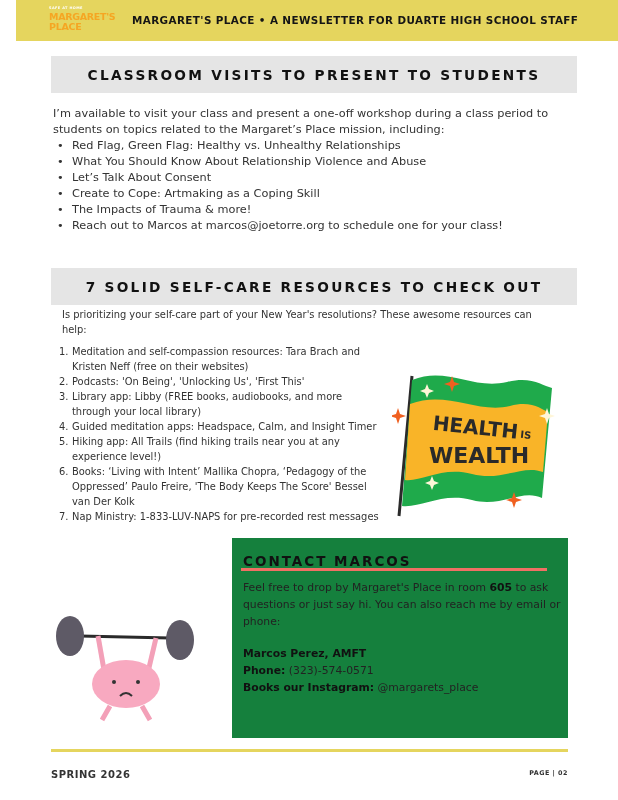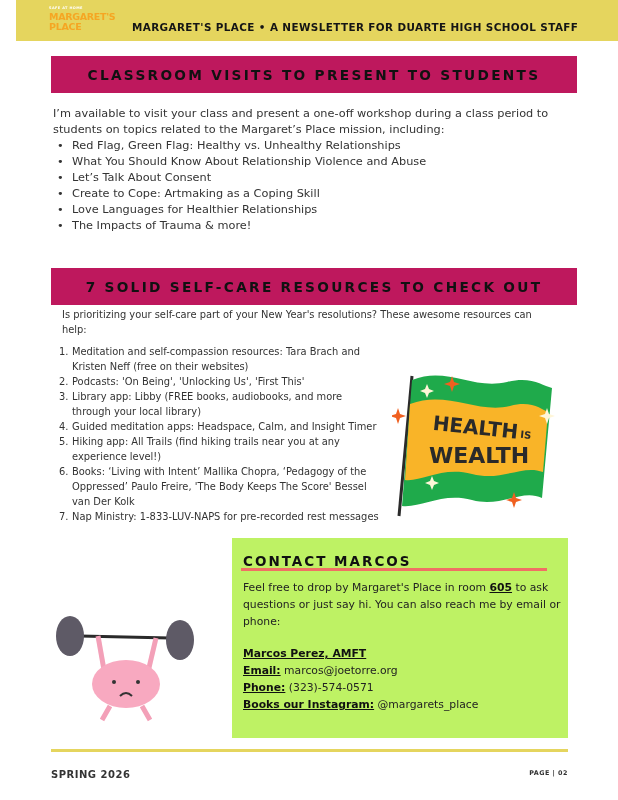--- a/index.html
+++ b/index.html
@@ -2,39 +2,39 @@
 <html><head>
 <meta charset="utf-8">
 <style>
   * { margin:0; padding:0; box-sizing:border-box; }
   html, body { width:618px; height:800px; background:#ffffff; overflow:hidden; }
   body { font-family:"DejaVu Sans", sans-serif; color:#222; position:relative; }
   .header { position:absolute; left:16px; top:0; width:608px; height:41px; background:#e5d55e; }
   .logo { position:absolute; left:33px; top:7px; line-height:1; }
   .logo .tag { font-size:3.5px; color:#fff; font-weight:bold; letter-spacing:0.4px; display:block; margin-bottom:1px; }
   .logo .name { font-family:"DejaVu Sans", sans-serif; font-weight:bold; font-size:9.5px; color:#f5a623; letter-spacing:-0.3px; display:block; line-height:10px; }
-  .header-title { position:absolute; left:116px; top:14px; font-size:10.4px; font-weight:bold; letter-spacing:0.4px; color:#151515; white-space:nowrap;margin-top:7px; }
-  .band { position:absolute; left:51px; width:526px; height:37px; background:#be185d; display:flex; align-items:center; justify-content:center; }
+  .header-title { position:absolute; left:116px; top:14px; font-size:10.4px; font-weight:bold; letter-spacing:0.4px; color:#151515; white-space:nowrap; }
+  .band { position:absolute; left:51px; width:526px; height:37px; background:#e5e5e5; display:flex; align-items:center; justify-content:center; }
   .band h2 { font-family:"DejaVu Sans", sans-serif; font-weight:bold; font-size:13.7px; letter-spacing:2.3px; color:#111; white-space:nowrap; }
   .intro { position:absolute; left:53px; top:106px; width:540px; font-size:11.3px; line-height:16px; color:#333; }
   .bullets { position:absolute; left:57px; top:138px; list-style:none; font-size:11.3px; line-height:16px; color:#333; }
   .bullets li { position:relative; padding-left:15px; white-space:nowrap; }
   .bullets li::before { content:"•"; position:absolute; left:0; top:0; }
   .intro2 { position:absolute; left:62px; top:307px; width:480px; font-size:9.9px; line-height:15px; color:#333; }
   .numlist { position:absolute; left:59px; top:344px; width:320px; list-style:none; font-size:9.9px; line-height:15px; color:#333; }
   .numlist li { position:relative; padding-left:13px; }
   .numlist li .n { position:absolute; left:0; top:0; }
   .flag { position:absolute; left:392px; top:368px; width:175px; height:150px; }
   .brain { position:absolute; left:50px; top:614px; width:148px; height:112px; }
-  .contact { position:absolute; left:232px; top:538px; width:336px; height:200px; background:#bef264; }
+  .contact { position:absolute; left:232px; top:538px; width:336px; height:200px; background:#15803d; }
   .contact h3 { position:absolute; left:11px; top:15px; font-size:13.5px; font-weight:bold; letter-spacing:2px; color:#111; white-space:nowrap; }
   .contact .rule { position:absolute; left:9px; top:30px; width:306px; height:3px; background:#f07064; }
   .contact .body { position:absolute; left:11px; top:41px; width:318px; font-size:10.8px; line-height:17px; color:#222; }
   .contact .details { position:absolute; left:11px; top:107px; width:318px; font-size:10.8px; line-height:17px; color:#222; }
-  .contact b { color:#111;text-decoration:underline; }
+  .contact b { color:#111; }
   .footer-rule { position:absolute; left:51px; top:749px; width:517px; height:3px; background:#e5d55e; }
   .footer-left { position:absolute; left:51px; top:769px; font-size:10px; font-weight:bold; letter-spacing:0.5px; color:#333; }
   .footer-right { position:absolute; right:50px; top:769px; font-size:6.4px; font-weight:bold; letter-spacing:0.5px; color:#333; }
 </style>
 </head>
 <body>
 
 <div class="header">
   <div class="logo">
     <span class="tag">SAFE AT HOME</span>
@@ -47,22 +47,22 @@
 <div class="band" style="top:56px;">
   <h2>CLASSROOM VISITS TO PRESENT TO STUDENTS</h2>
 </div>
 
 <p class="intro">I’m available to visit your class and present a one-off workshop during a class period to students on topics related to the Margaret’s Place mission, including:</p>
 <ul class="bullets">
   <li>Red Flag, Green Flag: Healthy vs. Unhealthy Relationships</li>
   <li>What You Should Know About Relationship Violence and Abuse</li>
   <li>Let’s Talk About Consent</li>
   <li>Create to Cope: Artmaking as a Coping Skill</li>
-  <li>Love Languages for Healthier Relationships</li>
   <li>The Impacts of Trauma &amp; more!</li>
+  <li>Reach out to Marcos at marcos@joetorre.org to schedule one for your class!</li>
 </ul>
 
 <div class="band" style="top:268px;">
   <h2>7 SOLID SELF-CARE RESOURCES TO CHECK OUT</h2>
 </div>
 
 <p class="intro2">Is prioritizing your self-care part of your New Year's resolutions? These awesome resources can help:</p>
 <ol class="numlist">
   <li><span class="n">1.</span><span>Meditation and self-compassion resources: Tara Brach and Kristen Neff (free on their websites)</span></li>
   <li><span class="n">2.</span><span>Podcasts: 'On Being', 'Unlocking Us', 'First This'</span></li>
@@ -100,21 +100,20 @@
   <path d="M70 82 q6 -6 12 0" stroke="#333" stroke-width="2" fill="none"></path>
   <path d="M60 92 l-8 14 M92 92 l8 14" stroke="#f3a0b8" stroke-width="5"></path>
 </svg>
 
 <div class="contact">
   <h3>CONTACT MARCOS</h3>
   <div class="rule"></div>
   <p class="body"><span>Feel free to drop by Margaret's Place in room </span><b>605</b><span> to ask questions or just say hi. You can also reach me by email or phone:</span></p>
   <div class="details">
     <div><b>Marcos Perez, AMFT</b></div>
-    <div><b>Email:</b> <span>marcos@joetorre.org</span></div>
     <div><b>Phone:</b> <span>(323)-574-0571</span></div>
     <div><b>Books our Instagram:</b> <span>@margarets_place</span></div>
   </div>
 </div>
 
 <div class="footer-rule"></div>
 <div class="footer-left">SPRING 2026</div>
 <div class="footer-right">PAGE | 02</div>
 
 </body></html>

